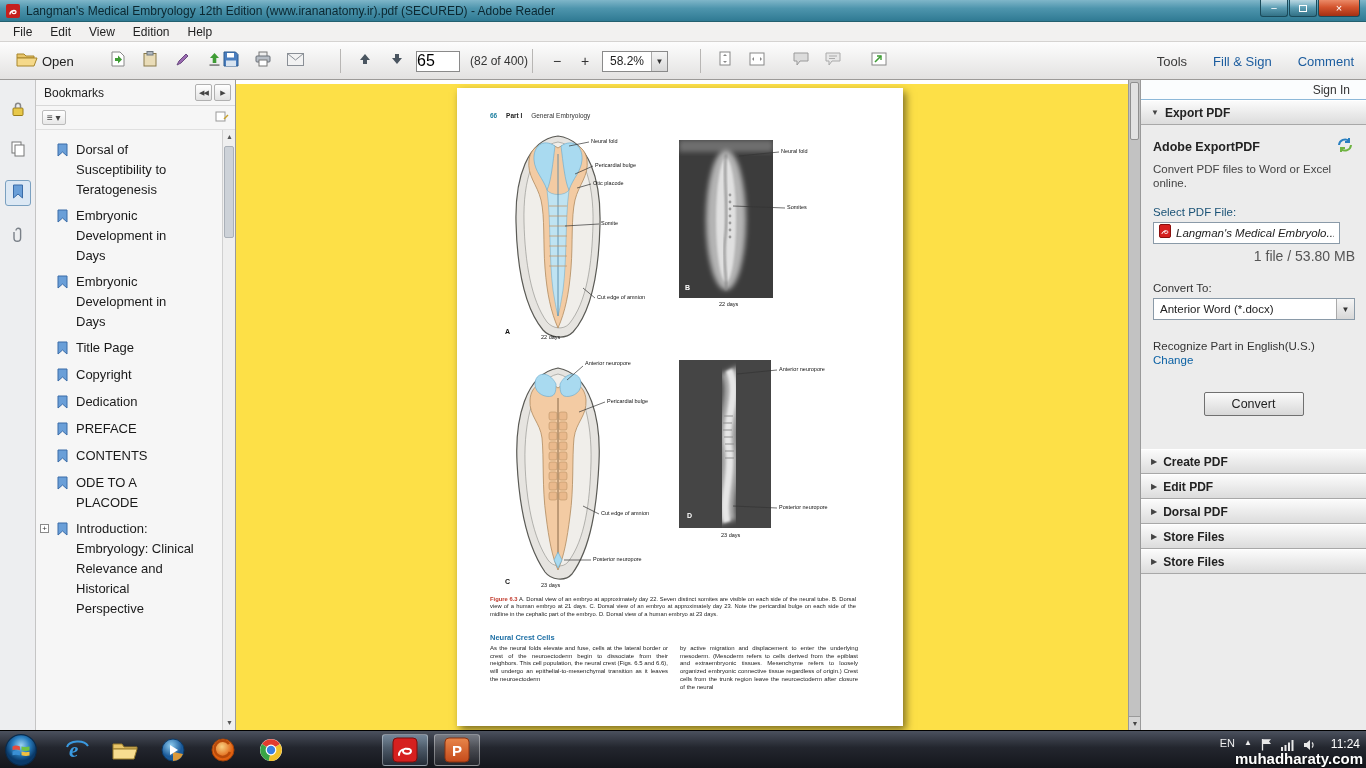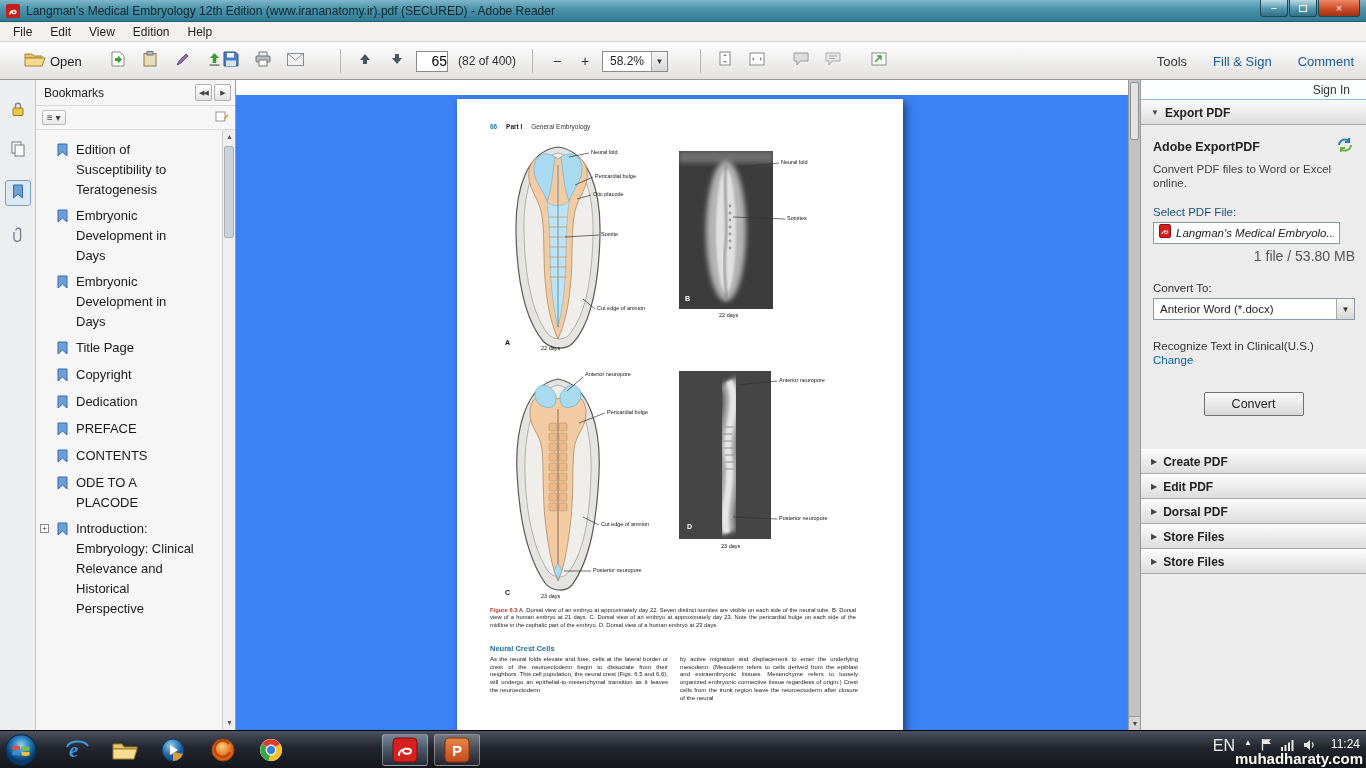--- a/index.html
+++ b/index.html
@@ -24,21 +24,21 @@
     border-bottom:1px solid #d5d3d1; display:flex; align-items:center; padding-left:4px; }
   .menu-item { font-size:12px; color:#222; padding:2px 9px; }
 
   
   .toolbar { position:absolute; left:0; top:42px; width:1366px; height:38px;
     background:linear-gradient(180deg,#fdfdfd,#e3e2e1); border-bottom:1px solid #9c9a98; }
   .tgroup { position:absolute; top:0; height:38px; display:flex; align-items:center; gap:6px; }
   .tbtn { height:26px; min-width:26px; display:flex; align-items:center; justify-content:center; border-radius:3px; }
   .open-label { font-size:13px; color:#222; margin-left:4px; }
   .tsep { position:absolute; top:7px; width:1px; height:24px; background:#b8b6b4; }
-  .page-input { width:32px; height:21px; font-size:14px; text-align:right; border:1px solid #8a8a8a; background:#fff; }
+  .page-input { width:44px; height:21px; font-size:16px; text-align:left; border:1px solid #8a8a8a; background:#fff; }
   .page-count { font-size:12px; color:#333; margin-left:4px; }
   .zoombtn { width:22px; height:22px; border-radius:11px; display:flex; align-items:center; justify-content:center;
     font-size:14px; color:#333; }
   .combo { display:flex; align-items:center; height:21px; border:1px solid #8a8a8a; background:#fff; }
   .combo-text { width:48px; font-size:12px; color:#222; text-align:center; }
   .combo-btn { width:16px; height:100%; background:linear-gradient(180deg,#f5f5f5,#d8d8d8); border-left:1px solid #aaa;
     font-size:8px; color:#333; display:flex; align-items:center; justify-content:center; }
   .ttabs { position:absolute; right:12px; top:0; height:38px; display:flex; align-items:center; gap:26px; }
   .ttab { font-size:13px; color:#1b5c9e; }
   .ttab.tools { color:#3a3a3a; }
@@ -62,21 +62,21 @@
   .bm-item { position:relative; display:flex; align-items:flex-start; margin-bottom:6px; }
   .bm-ribbon { flex:0 0 16px; margin-top:3px; }
   .bm-label { width:120px; font-size:13px; line-height:20px; color:#1a1a1a; margin-left:4px; }
   .bm-label.root { color:#c9501e; font-weight:bold; }
   .bm-expander { position:absolute; left:-16px; top:5px; width:9px; height:9px; border:1px solid #8a8a8a; background:#fff;
     font-size:8px; line-height:7px; text-align:center; color:#333; }
   .bm-scroll { position:absolute; right:0; top:50px; bottom:0; width:13px; background:#efefef; border-left:1px solid #d0d0d0; }
   .bm-thumb { position:absolute; left:1px; top:16px; width:10px; height:92px; background:#cdd2d8; border:1px solid #aab0b8; border-radius:2px; }
   .bm-arrow { position:absolute; left:0; width:13px; height:14px; font-size:7px; color:#555; text-align:center; line-height:14px; }
 
-  .docarea { position:absolute; left:236px; top:15px; width:892px; height:650px; background:#3b82f6; }
+  .docarea { position:absolute; left:236px; top:4px; width:892px; height:650px; background:#fde047; }
   .doc-scroll { position:absolute; left:1128px; top:0; width:12px; height:650px; background:#c2c2c2; border-left:1px solid #9a9a9a; }
   .doc-thumb { position:absolute; left:1px; top:2px; width:9px; height:58px; background:#e2e2e2; border:1px solid #8f8f8f; border-radius:2px; }
   .doc-arrow { position:absolute; left:0; bottom:0; width:12px; height:14px; font-size:7px; color:#444; text-align:center; line-height:14px; background:#d5d5d5; border-top:1px solid #9a9a9a; }
 
   
   .pdf-page { position:absolute; left:221px; top:4px; width:446px; height:638px; background:#fff;
     box-shadow:3px 4px 8px rgba(0,0,0,.5); overflow:hidden; }
   .pg-header { position:absolute; left:33px; top:24px; font-size:6.5px; color:#222; }
   .pg-num { color:#1d7fa0; font-weight:bold; }
   .pg-part { font-weight:bold; margin-left:7px; }
@@ -121,21 +121,21 @@
   
   .taskbar { position:absolute; left:0; top:730px; width:1366px; height:38px;
     background:linear-gradient(180deg,#4b515e 0%,#23262e 45%,#14161c 100%); border-top:1px solid #000; }
   .start-orb { position:absolute; left:4px; top:2px; width:34px; height:34px; }
   .tb-slot { position:absolute; top:5px; width:30px; height:28px; display:flex; align-items:center; justify-content:center; }
   .tb-app { position:absolute; top:3px; width:46px; height:32px; display:flex; align-items:center; justify-content:center;
     border:1px solid rgba(255,255,255,.35); border-radius:3px;
     background:linear-gradient(rgba(255,255,255,.28),rgba(255,255,255,.06)); }
   .tb-app.pressed { background:linear-gradient(rgba(180,215,240,.45),rgba(120,160,200,.15)); }
   .tray { position:absolute; right:6px; top:0; height:38px; display:flex; align-items:flex-start; gap:9px; padding-top:6px; }
-  .tray-en { font-size:16px; color:#eee; }
+  .tray-en { font-size:11px; color:#eee; }
   .tray-up { font-size:8px; color:#eee; margin-top:1px; }
   .tray-clock { font-size:12px; color:#fff; margin-left:6px; }
   .watermark { position:absolute; right:3px; bottom:1px; font-size:15px; font-weight:bold; color:#fff;
     text-shadow:0 1px 2px #000; z-index:5; }
 </style>
 </head>
 <body>
 
 <div class="window">
 
@@ -158,21 +158,21 @@
 
   <div class="menubar">
     <span class="menu-item">File</span>
     <span class="menu-item">Edit</span>
     <span class="menu-item">View</span>
     <span class="menu-item">Edition</span>
     <span class="menu-item">Help</span>
   </div>
 
   <div class="toolbar">
-    <div class="tgroup" style="left:24px;">
+    <div class="tgroup" style="left:16px;">
       <div class="tbtn">
         <span>
           <svg width="22" height="16" viewBox="0 0 22 16">
               <path d="M1,3 h7 l2,2 h8 v2 h-17 z" fill="#e8c56a" stroke="#a8862a"></path>
               <path d="M1,7 h20 l-3,8 h-17 z" fill="#f5d98a" stroke="#a8862a"></path>
             </svg>
         </span>
         <span class="open-label">Open</span>
       </div>
     </div>
@@ -333,21 +333,21 @@
         <span><svg width="14" height="13" viewBox="0 0 14 13">
               <rect x="1" y="2" width="9" height="9" fill="#fff" stroke="#999"></rect>
               <path d="M9,9 L13,5" stroke="#c9a22a" stroke-width="1.5"></path>
             </svg></span>
       </div>
       <div class="bm-tree">
         <div class="bm-item">
           <span class="bm-ribbon"><svg width="13" height="14" viewBox="0 0 13 14">
                 <path d="M2,1 h9 v12 l-4.5,-4 L2,13 Z" fill="#6a9fd8" stroke="#3a6ca8"></path>
               </svg></span>
-          <span class="bm-label">Edition of Susceptibility to Teratogenesis</span>
+          <span class="bm-label">Dorsal of Susceptibility to Teratogenesis</span>
         </div>
         <div class="bm-item">
           <span class="bm-ribbon"><svg width="13" height="14" viewBox="0 0 13 14">
                 <path d="M2,1 h9 v12 l-4.5,-4 L2,13 Z" fill="#6a9fd8" stroke="#3a6ca8"></path>
               </svg></span>
           <span class="bm-label">Embryonic Development in Days</span>
         </div>
         <div class="bm-item">
           <span class="bm-ribbon"><svg width="13" height="14" viewBox="0 0 13 14">
                 <path d="M2,1 h9 v12 l-4.5,-4 L2,13 Z" fill="#6a9fd8" stroke="#3a6ca8"></path>
@@ -611,21 +611,21 @@
                 <path d="M3,10 C3,6.5 9,6 9,8 C9,9.8 5,10 5,8 C5,7 6.5,6.8 7,7.2" stroke="#fff" stroke-width="1" fill="none"></path>
               </svg></span>
           <span class="rp-filename">Langman's Medical Embryolo...</span>
         </div>
         <div class="rp-fileinfo">1 file / 53.80 MB</div>
         <div class="rp-label" style="color:#333;">Convert To:</div>
         <div class="rp-combo">
           <span class="rp-combo-text">Anterior Word (*.docx)</span>
           <span class="rp-combo-btn">▼</span>
         </div>
-        <div class="rp-recognize">Recognize Text in Clinical(U.S.)</div>
+        <div class="rp-recognize">Recognize Part in English(U.S.)</div>
         <div class="rp-change">Change</div>
         <div class="rp-convertwrap">
           <div class="rp-convert">Convert</div>
         </div>
       </div>
       <div class="rp-bar">
         <span class="rp-bar-arrow">▶</span>
         <span class="rp-bar-text">Create PDF</span>
       </div>
       <div class="rp-bar">

